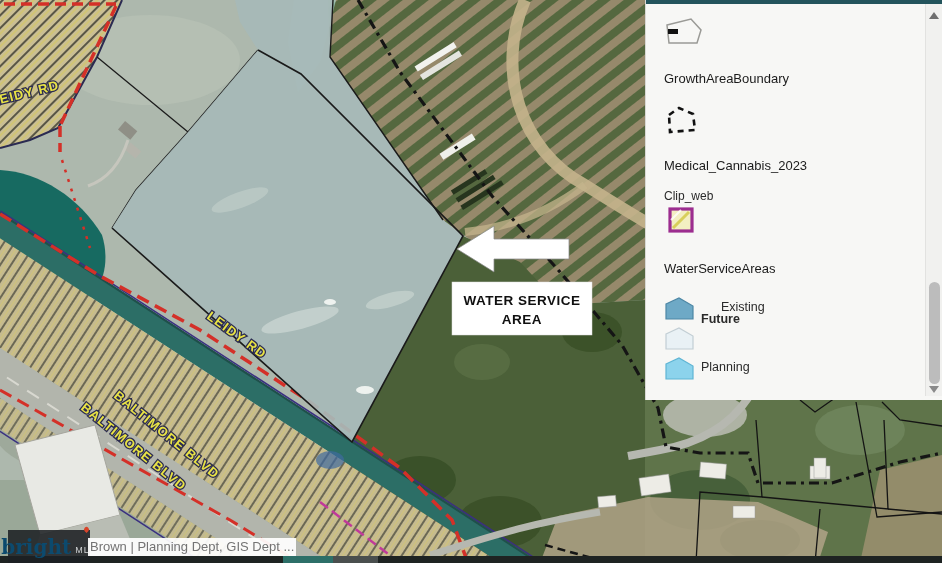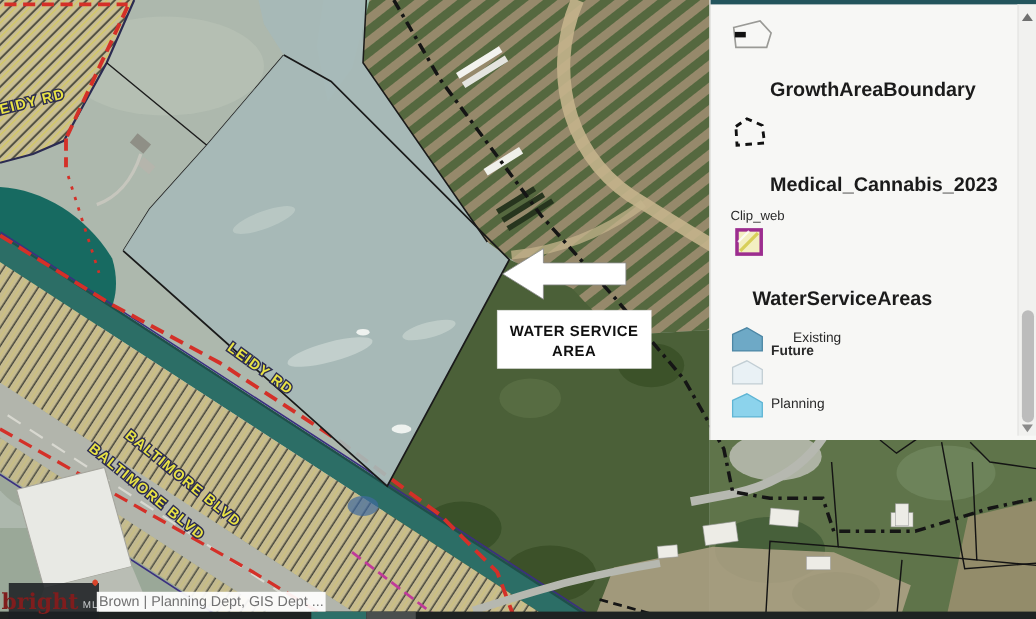--- a/index.html
+++ b/index.html
@@ -5,39 +5,39 @@
   html,body{margin:0;padding:0;background:#222;}
   #screen{position:relative;width:942px;height:563px;overflow:hidden;
           font-family:"Liberation Sans",sans-serif;background:#9aa898;}
   #mapsvg{position:absolute;left:0;top:0;}
 
   
   .panel{position:absolute;left:645px;top:0;width:297px;height:400px;
          background:#f7f7f5;border-left:1px solid #d8d8d4;box-sizing:border-box;}
   .panel-topbar{position:absolute;left:0;top:0;width:100%;height:4px;background:#23545c;}
   .lg-label{position:absolute;color:#1b1b1b;white-space:nowrap;}
-  .lg-bold{font-weight:bold;font-size:18px;margin-left:36px;}
+  .lg-bold{font-weight:normal;font-size:13px;}
   .lg-reg{font-weight:normal;font-size:12px;color:#2a2a2a;}
   .lg-row-label{position:absolute;font-size:12.5px;color:#2a2a2a;}
   .lg-icon{position:absolute;}
 
   
   .sb-track{position:absolute;right:0;top:4px;width:16px;height:392px;background:#f1f1ef;border-left:1px solid #e2e2e0;}
   .sb-btn{position:absolute;right:3px;width:0;height:0;border-left:5px solid transparent;border-right:5px solid transparent;}
   .sb-up{top:8px;border-bottom:7px solid #6f6f6f;}
   .sb-down{top:382px;border-top:7px solid #8a8a8a;}
   .sb-thumb{position:absolute;right:2px;top:278px;width:11px;height:102px;background:#bcbcbc;border-radius:6px;}
 
   
   .bottombar{position:absolute;left:0;bottom:0;width:942px;height:7px;background:#1e2322;}
   .bb-teal{position:absolute;left:283px;bottom:0;width:50px;height:7px;background:#2d6f68;}
   .bb-gray{position:absolute;left:333px;bottom:0;width:45px;height:7px;background:#4a4f4e;}
   .brand-box{position:absolute;left:8px;top:530px;width:82px;height:33px;background:rgba(28,32,35,0.88);
              display:flex;align-items:center;justify-content:center;}
-  .brand-main{font-family:"DejaVu Serif",serif;font-weight:bold;font-size:20px;color:#7f1d1d;line-height:1;position:relative;}
+  .brand-main{font-family:"DejaVu Serif",serif;font-weight:bold;font-size:20px;color:#0c4a6e;line-height:1;position:relative;}
   .brand-flame{position:absolute;right:1px;top:-3px;width:5px;height:5px;background:#d8442a;border-radius:50% 50% 50% 0;transform:rotate(-45deg);}
   .brand-suffix{font-size:9px;color:#cfd2d4;letter-spacing:1px;margin-left:4px;margin-top:6px;}
   .attrib{position:absolute;left:88px;top:538px;width:208px;height:18px;background:rgba(255,255,255,0.93);
           color:#737373;font-size:13px;line-height:18px;white-space:nowrap;overflow:hidden;padding-left:2px;box-sizing:border-box;}
 </style>
 </head>
 <body>
 
 <div id="screen">
 
@@ -186,21 +186,21 @@
     </svg>
     <div class="lg-label lg-bold" style="left:18px;top:158px;">Medical_Cannabis_2023</div>
 
     <div class="lg-label lg-reg" style="left:18px;top:189px;text-align:right;">Clip_web</div>
     <svg class="lg-icon" style="left:22px;top:207px;" width="26" height="26" viewBox="0 0 26 26">
       <rect x="2" y="2" width="22" height="22" fill="#f3efc2" stroke="#9c2d8f" stroke-width="3.2"></rect>
       <line x1="5" y1="21" x2="21" y2="5" stroke="#d8cf5a" stroke-width="3"></line>
       <line x1="3" y1="13" x2="13" y2="3" stroke="#ffffff" stroke-width="2" opacity="0.8"></line>
     </svg>
 
-    <div class="lg-label lg-bold" style="left:2px;top:261px;">WaterServiceAreas</div>
+    <div class="lg-label lg-bold" style="left:18px;top:261px;">WaterServiceAreas</div>
 
     <svg class="lg-icon" style="left:19px;top:297px;" width="29" height="23" viewBox="0 0 29 23">
       <polygon points="1,7 14,1 28,9 28,22 1,22" fill="#6ea9c6" stroke="#4d87a5" stroke-width="1.2"></polygon>
     </svg>
     <div class="lg-row-label" style="left:55px;top:300px;margin-left:20px;">Existing</div>
 
     <svg class="lg-icon" style="left:19px;top:327px;" width="29" height="23" viewBox="0 0 29 23">
       <polygon points="1,7 14,1 28,9 28,22 1,22" fill="#e9f1f5" stroke="#c2ced4" stroke-width="1.2"></polygon>
     </svg>
     <div class="lg-row-label" style="left:55px;top:312px;font-weight:bold;">Future</div>

